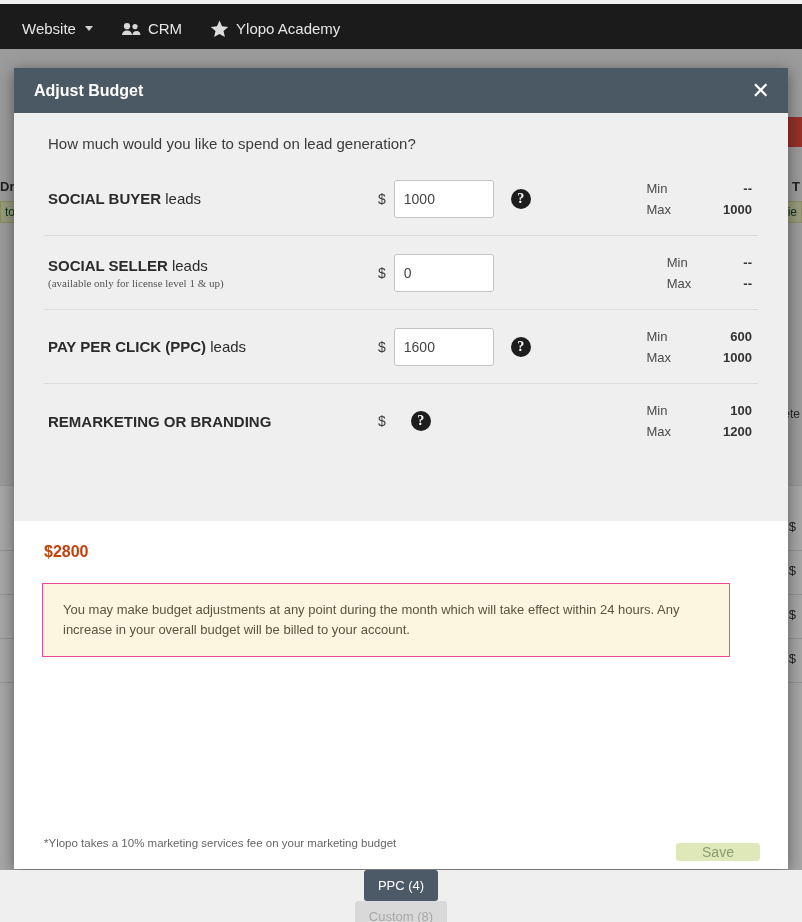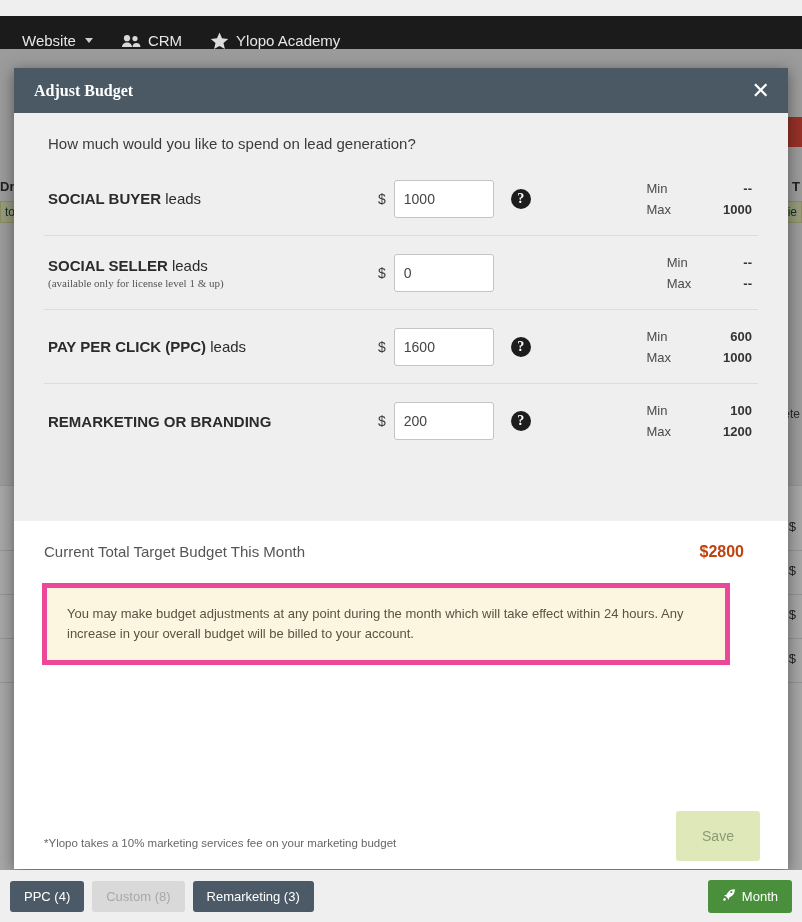--- a/index.html
+++ b/index.html
@@ -8,21 +8,21 @@
     width: 802px; height: 922px;
     overflow: hidden;
     font-family: "Liberation Sans", sans-serif;
     background: #e8e8e8;
   }
 
   #page { position: relative; width: 802px; height: 922px; overflow: hidden; background: #efefef; }
 
   
   .topnav {
-    position: absolute; top: 16px; left: 0; width: 802px; height: 49px;
+    position: absolute; top: 4px; left: 0; width: 802px; height: 49px;
     background: #1b1b1b; color: #e8e8e8;
     display: flex; align-items: center; padding-left: 8px;
   }
   .nav-item {
     display: flex; align-items: center; gap: 7px;
     padding: 0 14px; height: 49px; font-size: 15px; color: #e6e6e6;
     cursor: pointer; white-space: nowrap;
   }
   .caret {
     width: 0; height: 0; border-left: 4px solid transparent;
@@ -61,21 +61,21 @@
   .bg-dollar { position: absolute; right: 6px; font-size: 13px; color: #333; }
 
   .bg-whitepanel {
     position: absolute; left: 0; top: 436px; width: 802px; height: 416px; background: #fff;
     border-top: 1px solid #e3e3e3;
   }
 
   
   .bottombar {
     position: absolute; left: 0; bottom: 0; width: 802px; height: 52px;
-    background: #efefef; display: flex; align-items: center; gap: 8px; padding: 0 10px;
+    background: #efefef; display: flex; align-items: center; padding: 0 0; flex-direction: column;
   }
   .pill {
     background: #4b5a66; color: #fff; font-size: 13px; border-radius: 3px;
     padding: 8px 14px; cursor: pointer; white-space: nowrap;
   }
   .pill.disabled { background: #d9d9d9; color: #a8a8a8; }
   .pill.create {
     background: #4a8f3c; margin-left: auto; display: flex; align-items: center; gap: 6px;
   }
 
@@ -87,21 +87,21 @@
   .modal {
     position: absolute; left: 14px; top: 68px; width: 774px; height: 801px;
     background: #fff; box-shadow: 0 3px 14px rgba(0,0,0,0.45);
     display: flex; flex-direction: column;
   }
   .modal-header {
     height: 45px; background: #4a5964; color: #fff;
     display: flex; align-items: center; justify-content: space-between;
     padding: 0 16px 0 20px;
   }
-  .modal-title { font-size: 16px; font-weight: bold; font-family: Liberation Serif, serif; }
+  .modal-title { font-size: 16px; font-weight: bold; }
   .close-x {
     font-size: 22px; line-height: 1; cursor: pointer; color: #fff; font-weight: 300;
     padding: 0 2px;
   }
   .modal-body-top {
     background: #efefef; padding: 22px 30px 0 30px; height: 408px;
   }
   .question { font-size: 15px; color: #3b3b3b; margin: 0 0 10px 4px; }
 
   .row {
@@ -138,30 +138,30 @@
     background: #fff; flex: 1; padding: 22px 28px 0 28px; position: relative;
   }
   .total-row {
     display: flex; align-items: baseline; justify-content: space-between;
     padding: 0 16px 0 2px;
   }
   .total-label { font-size: 15px; color: #555; }
   .total-value { font-size: 16px; font-weight: bold; color: #c2410c; }
 
   .notice {
-    margin-top: 22px; background: #fcf6e0; border: 5px solid #ec4899;
+    margin-top: 22px; background: #fcf6e0; border: 1px solid #ec4899;
     padding: 16px 20px; font-size: 13px; color: #5a5340; line-height: 1.55;
     width: 688px;
   }
 
   .footnote {
     position: absolute; left: 30px; bottom: 20px; font-size: 11.5px; color: #666;
   }
   .save-btn {
-    position: absolute; right: 28px; bottom: 8px; width: 84px; height: 50px;
+    position: absolute; right: 28px; bottom: 8px; width: 84px; height: 18px;
     background: #dfe8b8; color: #8d9a74; border: none; border-radius: 3px;
     font-size: 14px; cursor: pointer; font-family: "Liberation Sans", sans-serif;
   }
 </style>
 </head>
 <body>
 
 <div id="page">
 
   <div class="topnav">
@@ -277,34 +277,32 @@
         </div>
       </div>
 
       <div class="row">
         <div class="row-label">
           <div class="main">
             <b>REMARKETING OR BRANDING</b><span></span>
           </div>
         </div>
         <span class="dollar">$</span>
-        <input class="amount-input" type="text" value="200" style="">
         <span class="help">?</span>
         <div class="minmax">
           <span class="k">Min</span>
           <span class="v light">100</span>
           <span class="k">Max</span>
           <span class="v">1200</span>
         </div>
       </div>
     </div>
 
     <div class="modal-body-bottom">
       <div class="total-row">
-        <span class="total-label">Current Total Target Budget This Month</span>
         <span class="total-value">$2800</span>
       </div>
 
       <div class="notice">You may make budget adjustments at any point during the month which  will take effect within 24 hours.  Any increase in your overall budget will be billed to your  account.</div>
 
       <div class="footnote">*Ylopo takes a 10% marketing services fee on your marketing budget</div>
       <button class="save-btn">Save</button>
     </div>
   </div>
 

